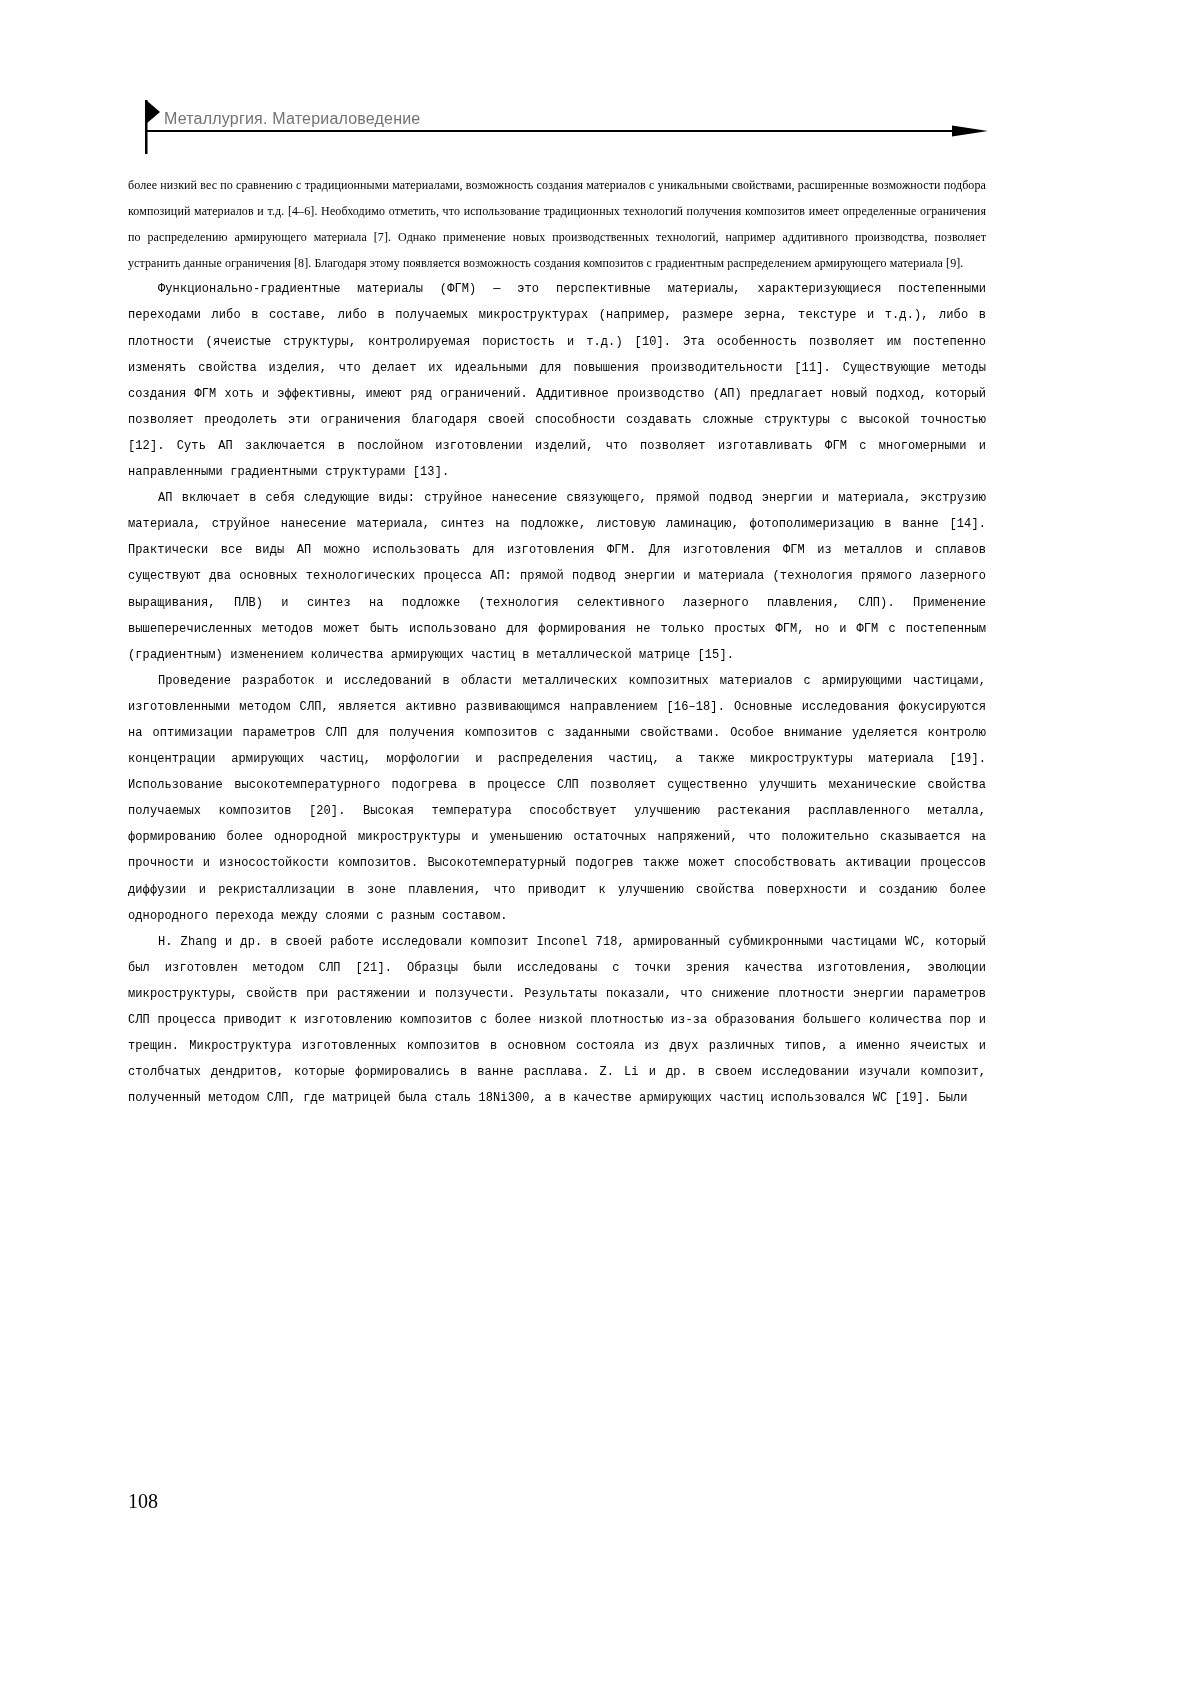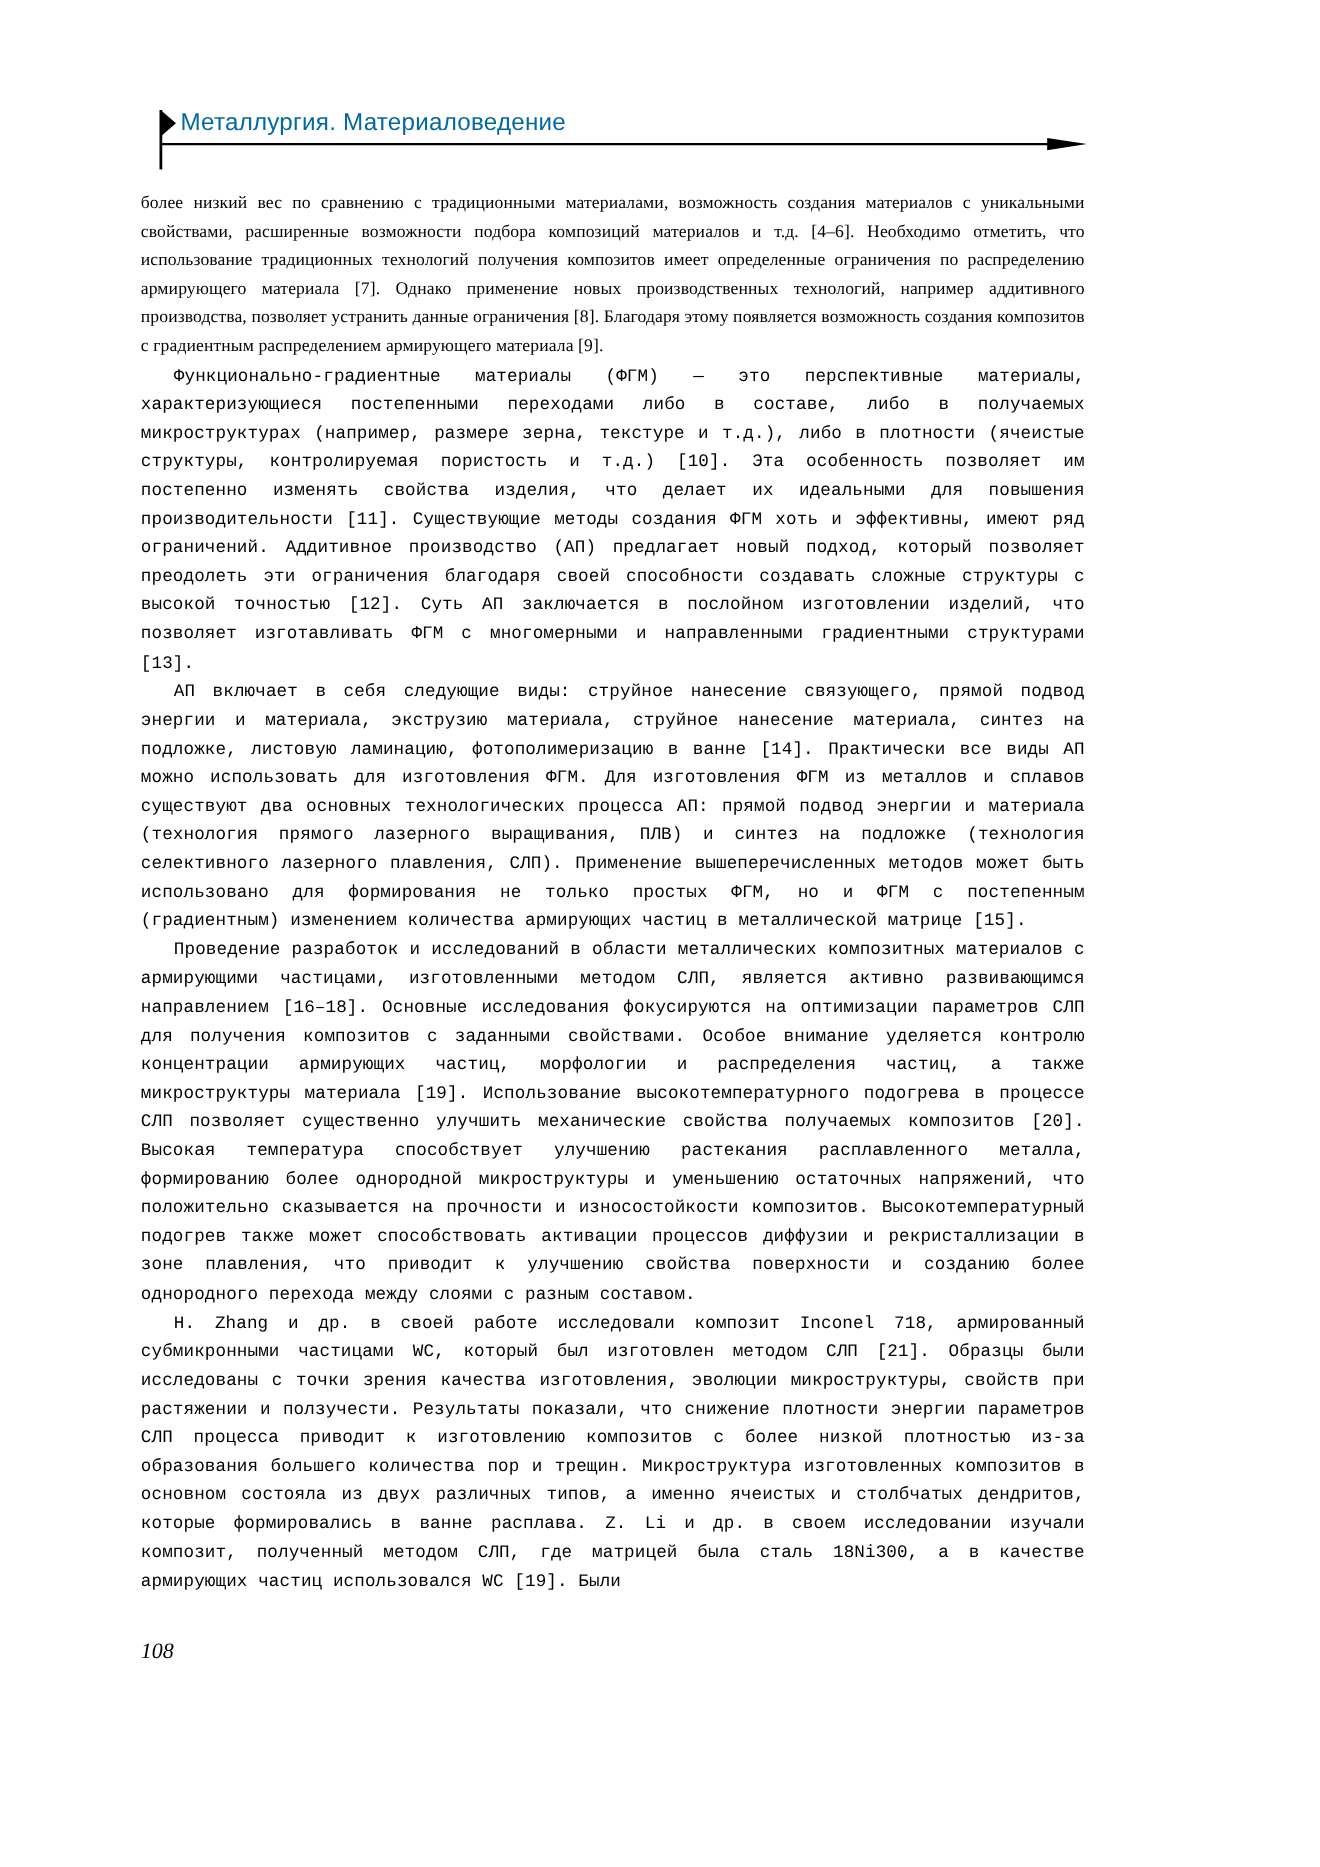--- a/index.html
+++ b/index.html
@@ -25,56 +25,55 @@
     height: 60px;
   }
   .header-flag {
     position: absolute;
     left: 0;
     top: 2px;
   }
   .header-title {
     position: absolute;
     left: 24px;
-    top: 2px;
+    top: 14px;
     font-family: "Liberation Sans", sans-serif;
-    font-size: 22px;
+    font-size: 16px;
     letter-spacing: 0.2px;
-    color: #0369a1;
+    color: #737373;
     white-space: nowrap;
   }
   .header-rule {
     position: absolute;
     left: 6px;
     top: 26px;
   }
   .content {
     position: absolute;
     left: 128px;
     top: 172px;
     width: 858px;
-    font-size: 16px;
+    font-size: 12px;
     line-height: 26.1px;
     text-align: justify;
     letter-spacing: 0.1px;
   }
   .content p {
     margin: 0;
     padding: 0;
   }
   .content p.indent {
     text-indent: 30px;
     font-family: Liberation Mono, monospace;
   }
   .page-number {
     position: absolute;
     left: 128px;
     top: 1490px;
     font-size: 20px;
-    font-style: italic;
   }
 </style>
 </head>
 <body>
 
 <div class="page">
 
   <div class="header">
     <svg class="header-flag" width="22" height="58" viewBox="0 0 22 58" aria-hidden="true">
       <polygon points="6,2 20,14 6,26" fill="#000"></polygon>

